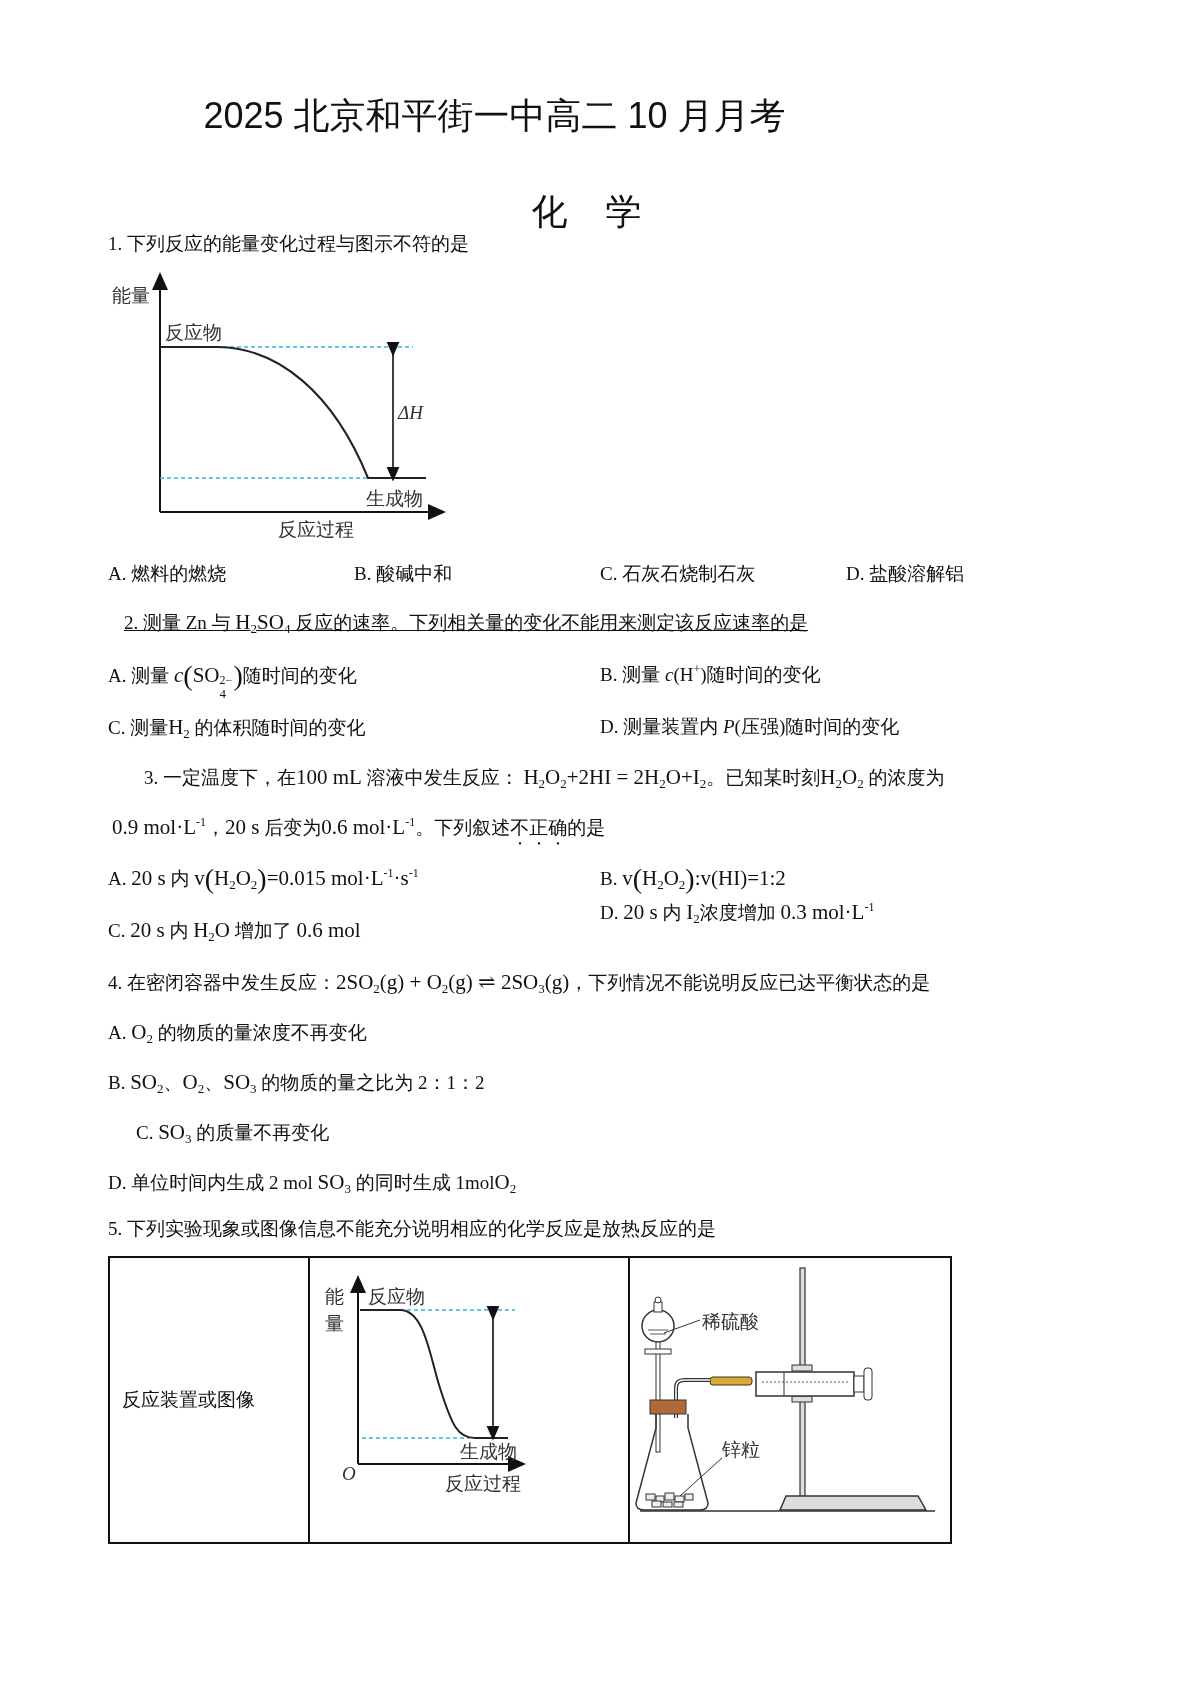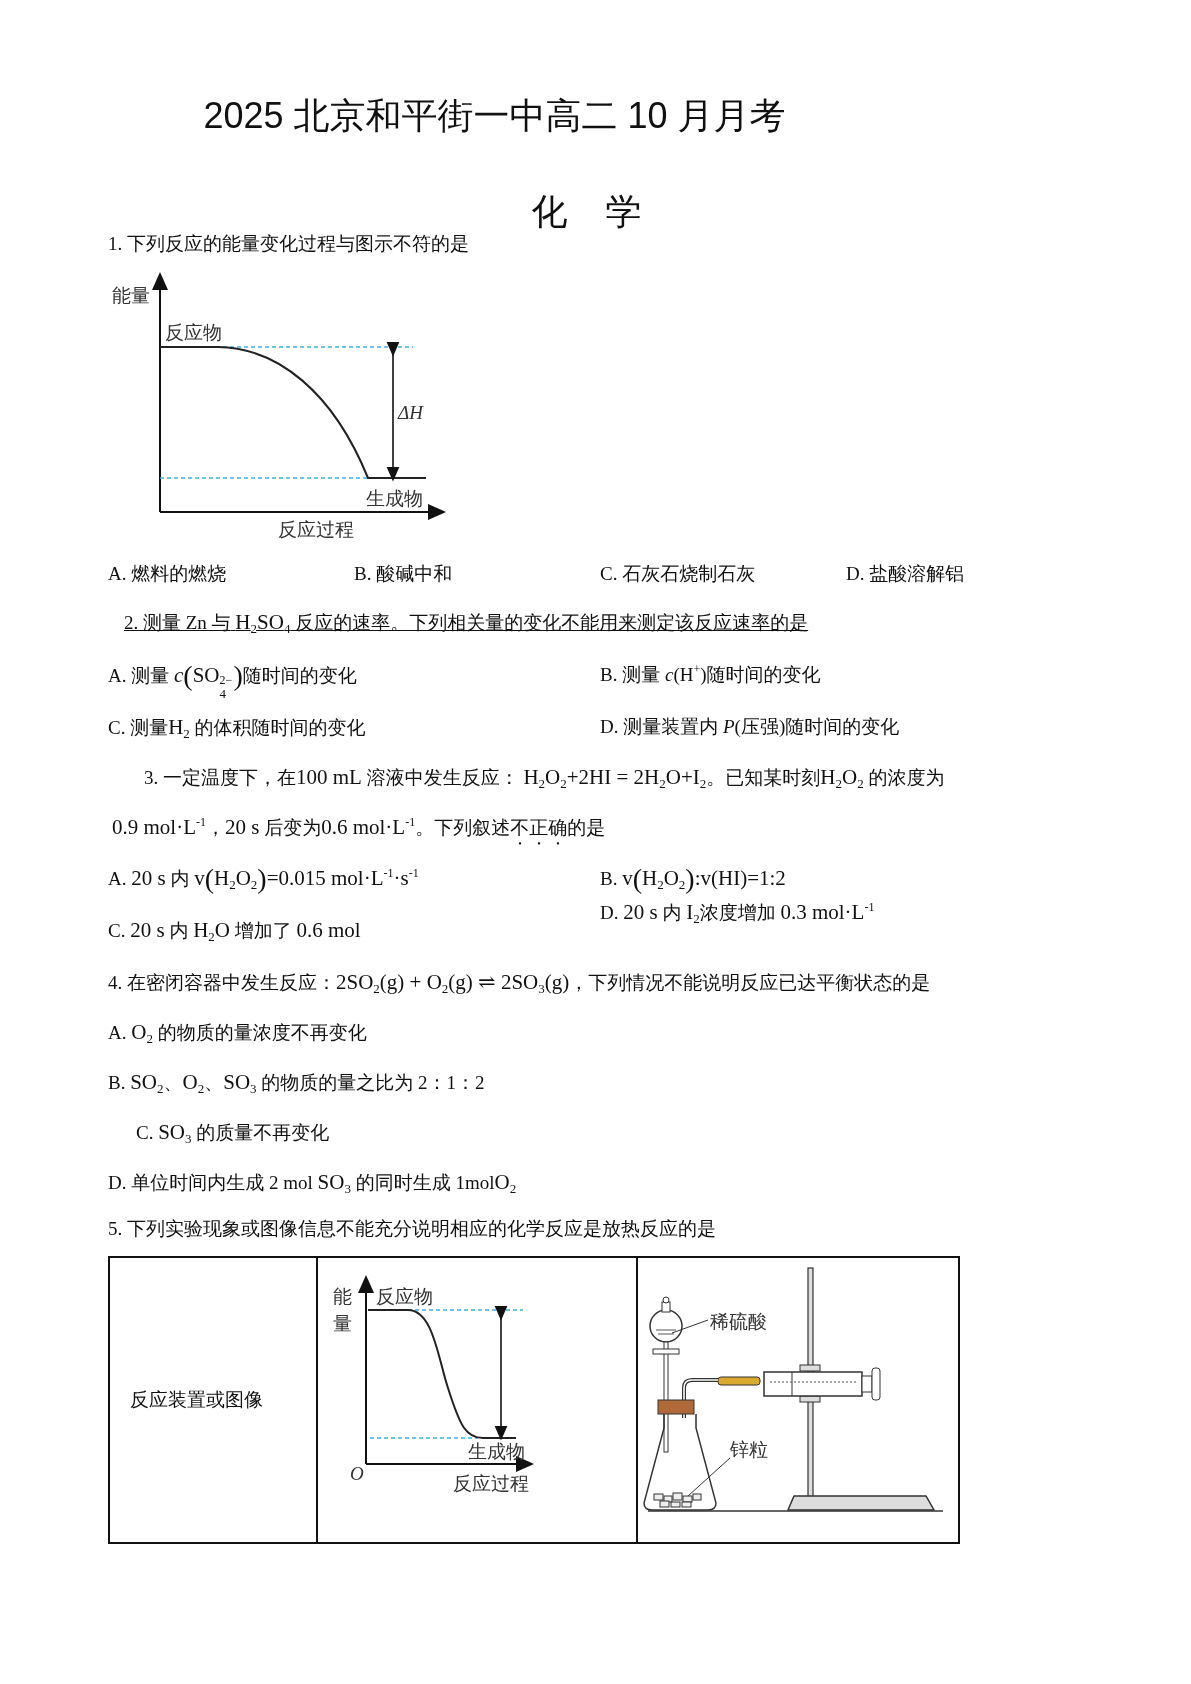--- a/index.html
+++ b/index.html
@@ -118,21 +118,21 @@
 </div>
 <div class="abs line" style="left:108px; top:1170px;">
   <span>D.</span> <span>单位时间内生成 2 mol </span><span class="m">SO<sub>3</sub></span><span> 的同时生成 1mol</span><span class="m">O<sub>2</sub></span>
 </div>
 
 <div class="abs line" style="left:108px; top:1217px;">5. 下列实验现象或图像信息不能充分说明相应的化学反应是放热反应的是</div>
 
 <table class="q5">
   <tbody>
       <tr>
-    <td style="width:186px; text-align:left; padding-left:20px; font-size:19px;">反应装置或图像</td>
+    <td style="width:186px; text-align:left; padding-left:12px; font-size:19px;">反应装置或图像</td>
     <td style="width:318px;">
       <svg width="318" height="280" viewBox="0 0 318 280">
         <defs>
           <marker id="ah2" markerWidth="10" markerHeight="10" refX="5" refY="5" orient="auto">
             <path d="M0,1 L9,5 L0,9 Z" fill="#111"></path>
           </marker>
         </defs>
         <line x1="48" y1="206" x2="48" y2="25" stroke="#111" stroke-width="2" marker-end="url(#ah2)"></line>
         <line x1="48" y1="206" x2="208" y2="206" stroke="#111" stroke-width="2" marker-end="url(#ah2)"></line>
         <line x1="90" y1="52" x2="205" y2="52" stroke="#3bb3e0" stroke-width="1.5" stroke-dasharray="4,3"></line>

